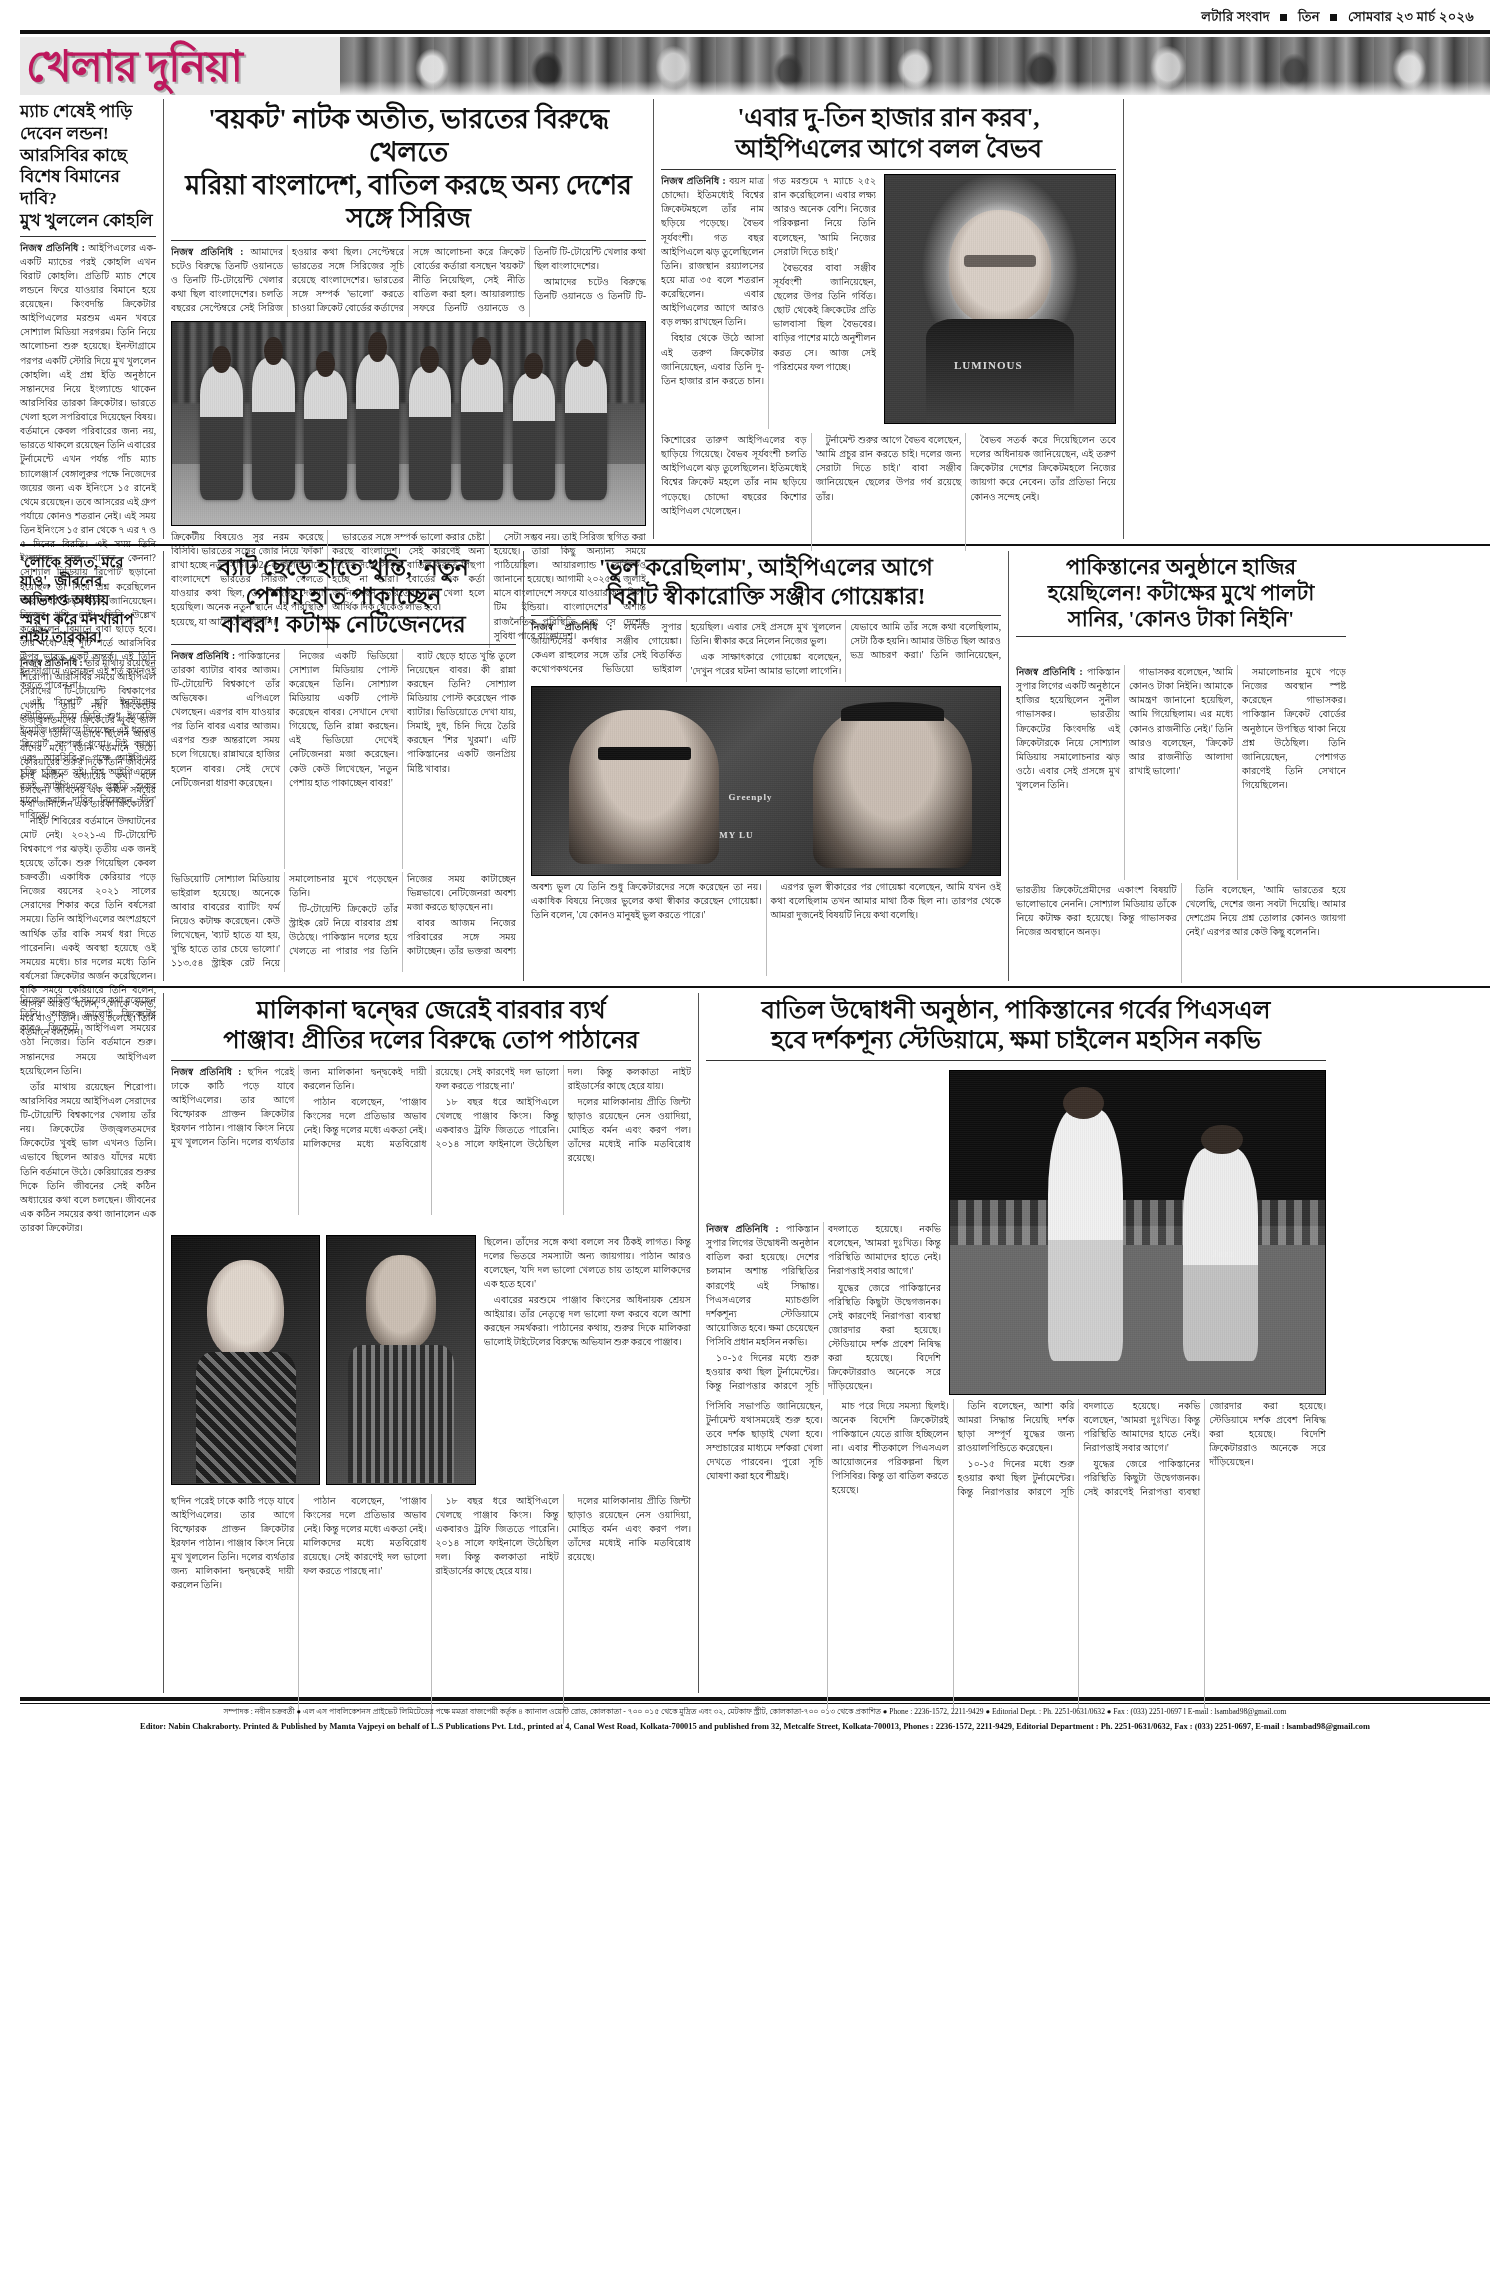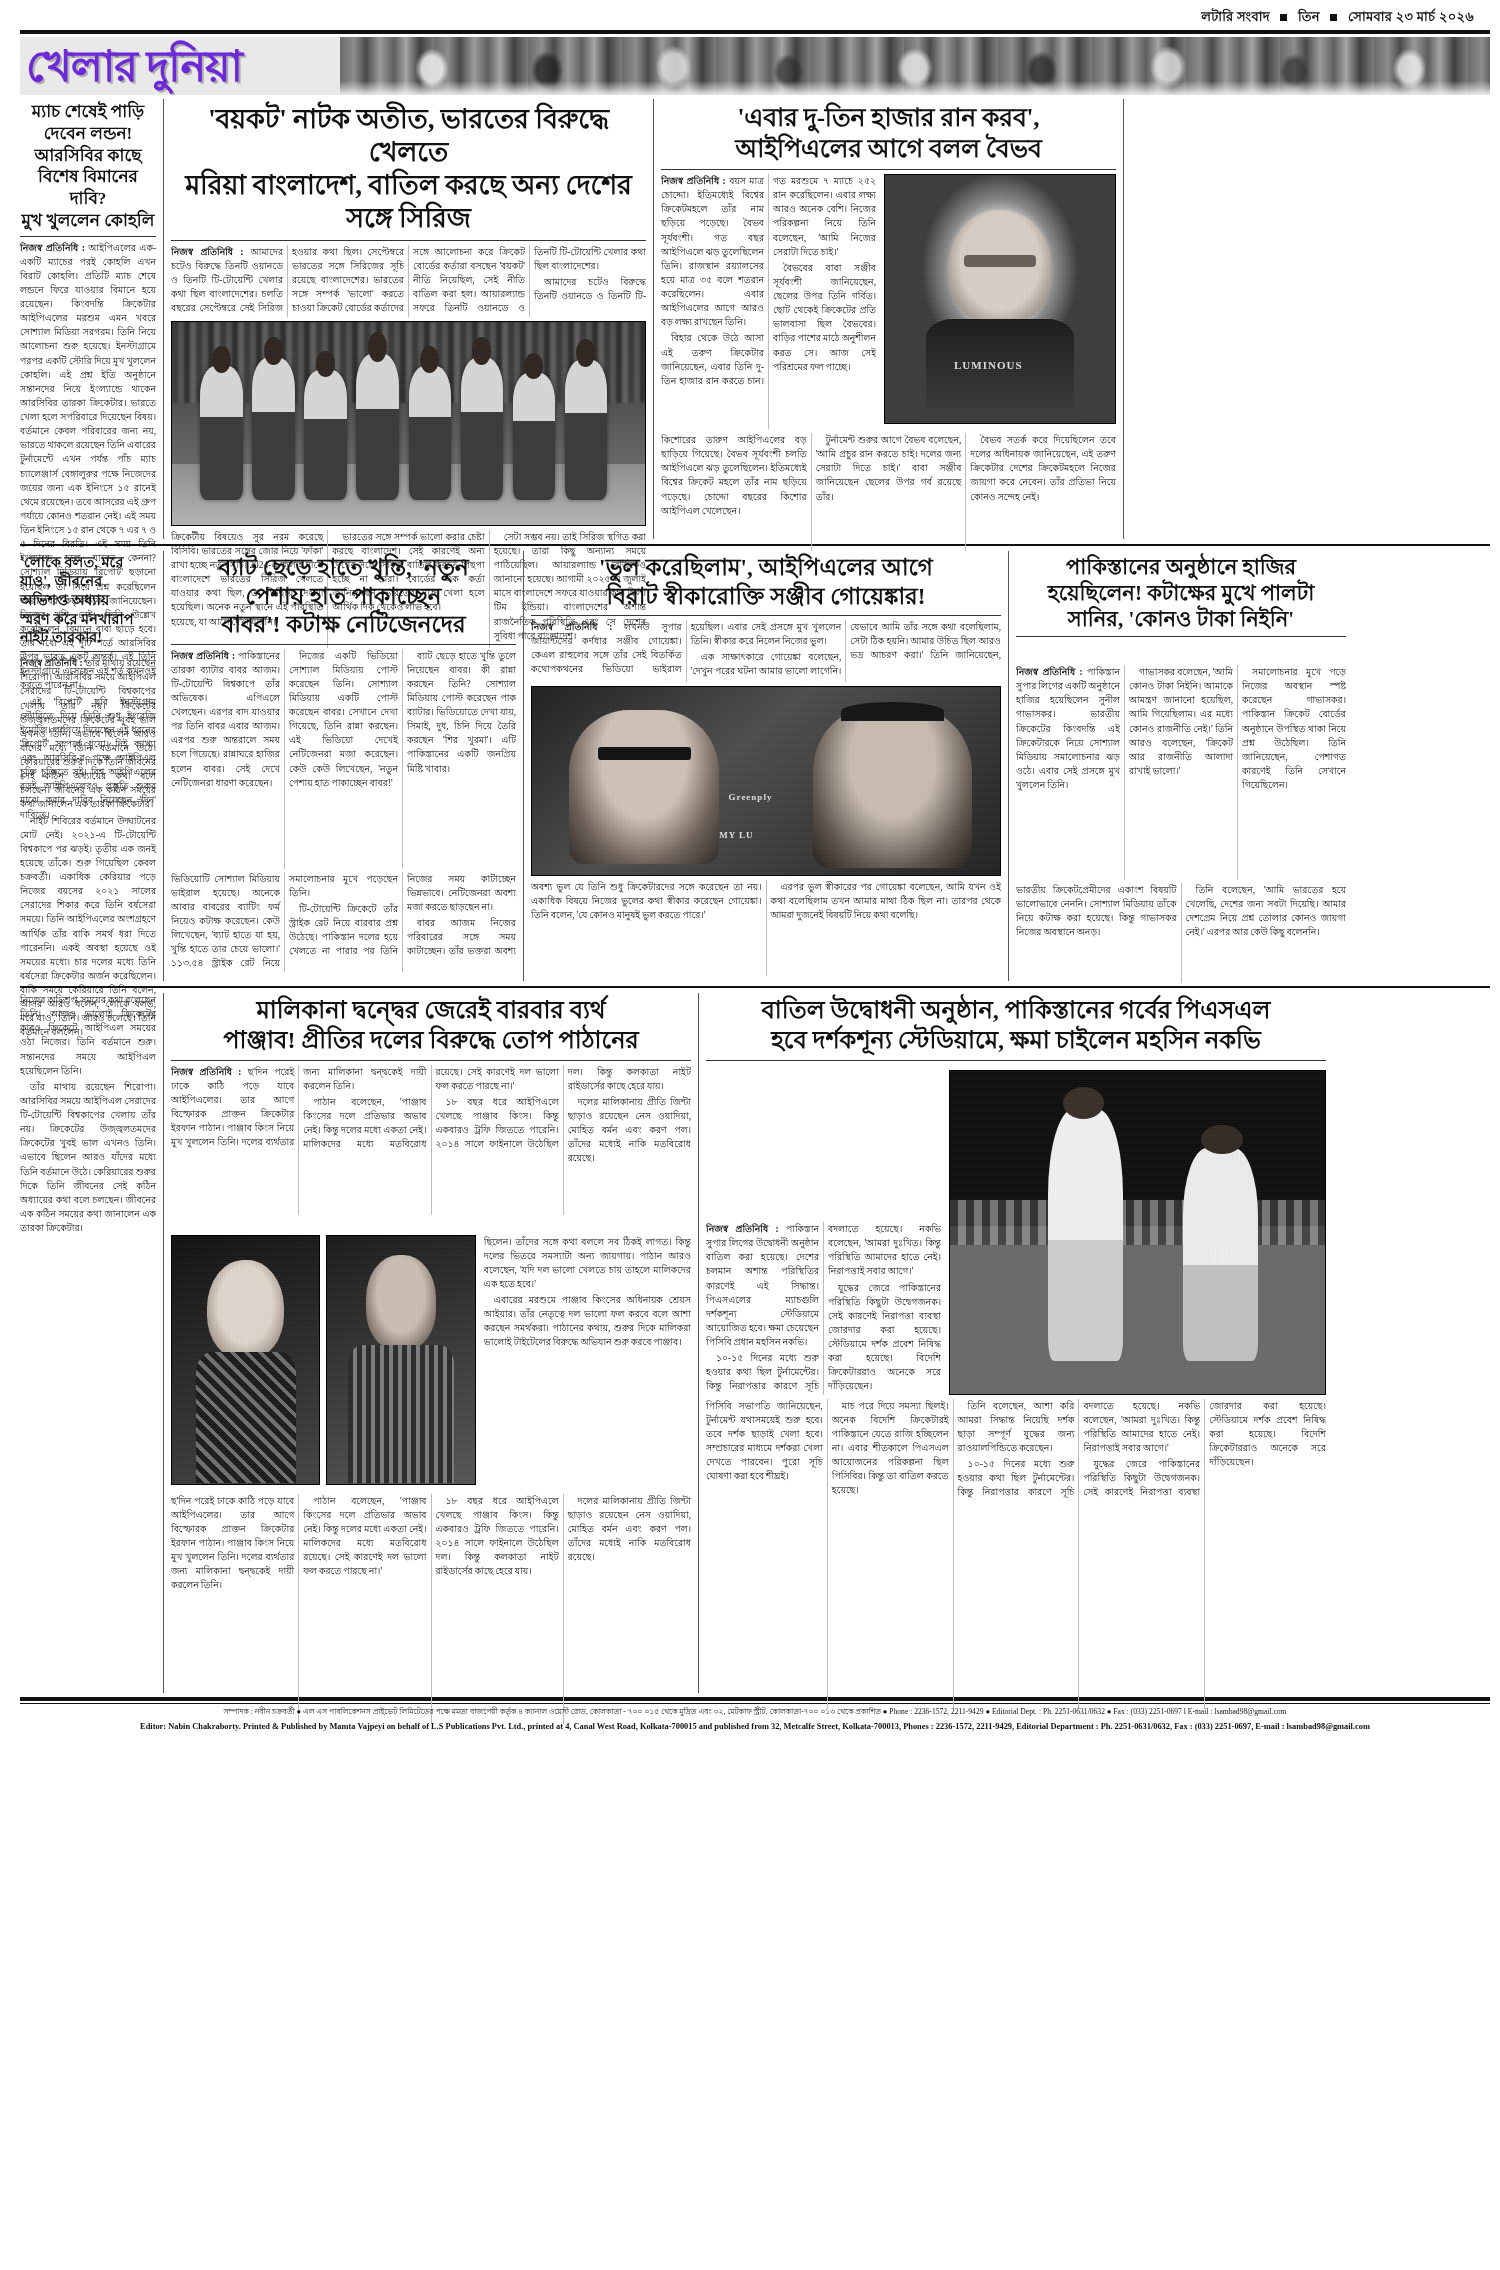--- a/index.html
+++ b/index.html
@@ -69,21 +69,21 @@
     display: flex;
     align-items: center;
     padding-left: 6px;
     background: #e9e9e9;
     z-index: 3;
   }
   .masthead-logo-text {
     font-size: 43px;
     font-weight: bold;
     line-height: 1;
-    color: #6d28d9;
+    color: #be185d;
     letter-spacing: -1px;
     text-shadow: 2px 2px 0 rgba(0,0,0,.25);
     white-space: nowrap;
   }
   .masthead-strip {
     flex: 1;
     position: relative;
     background:
       repeating-linear-gradient(90deg,
         #6b6b6b 0px, #8d8d8d 14px, #4a4a4a 26px, #9b9b9b 40px,
@@ -126,21 +126,20 @@
     font-size: 23px;
     font-weight: bold;
     line-height: 1.24;
     text-align: center;
     margin: 3px 0 4px 0;
   }
   h3.head-small {
     font-size: 17px;
     font-weight: bold;
     line-height: 1.28;
-    text-align: center;
     margin: 2px 0 3px 0;
   }
   h3.head-xsmall {
     font-size: 14.5px;
     font-weight: bold;
     line-height: 1.3;
     text-align: left;
     margin: 2px 0 3px 0;
   }
 

